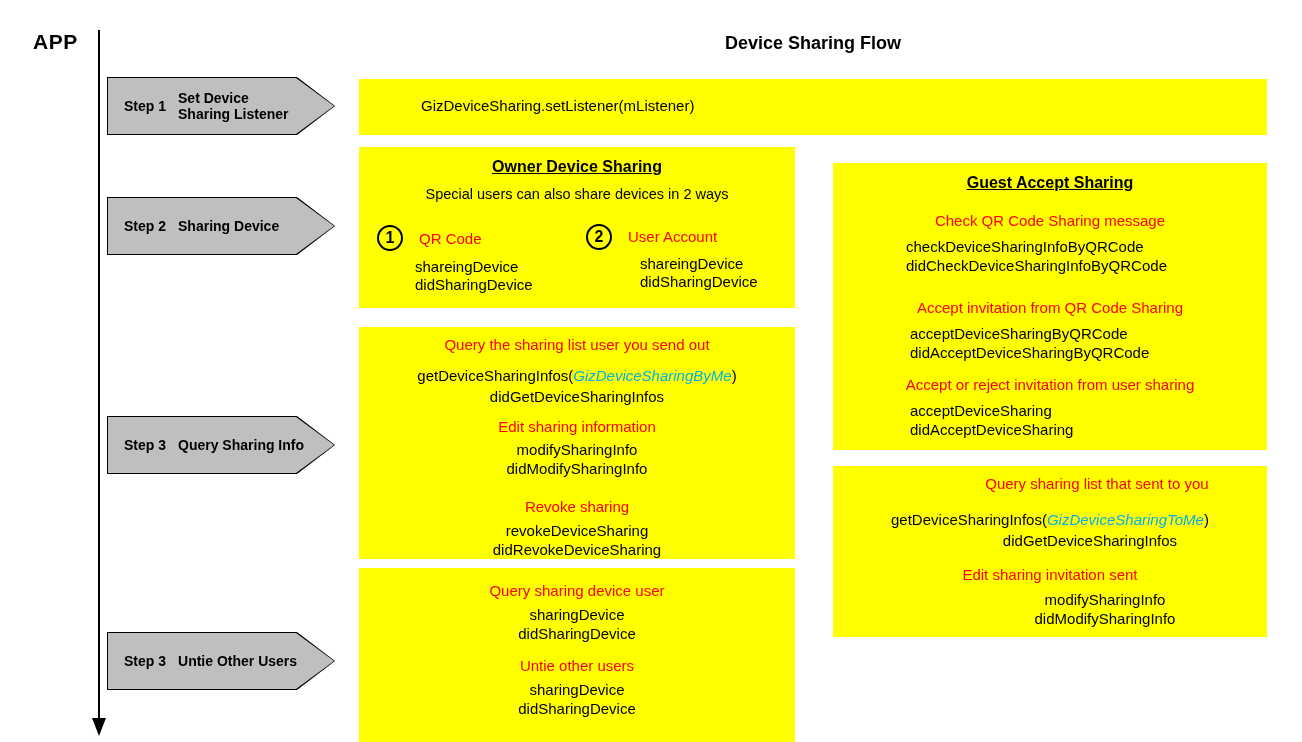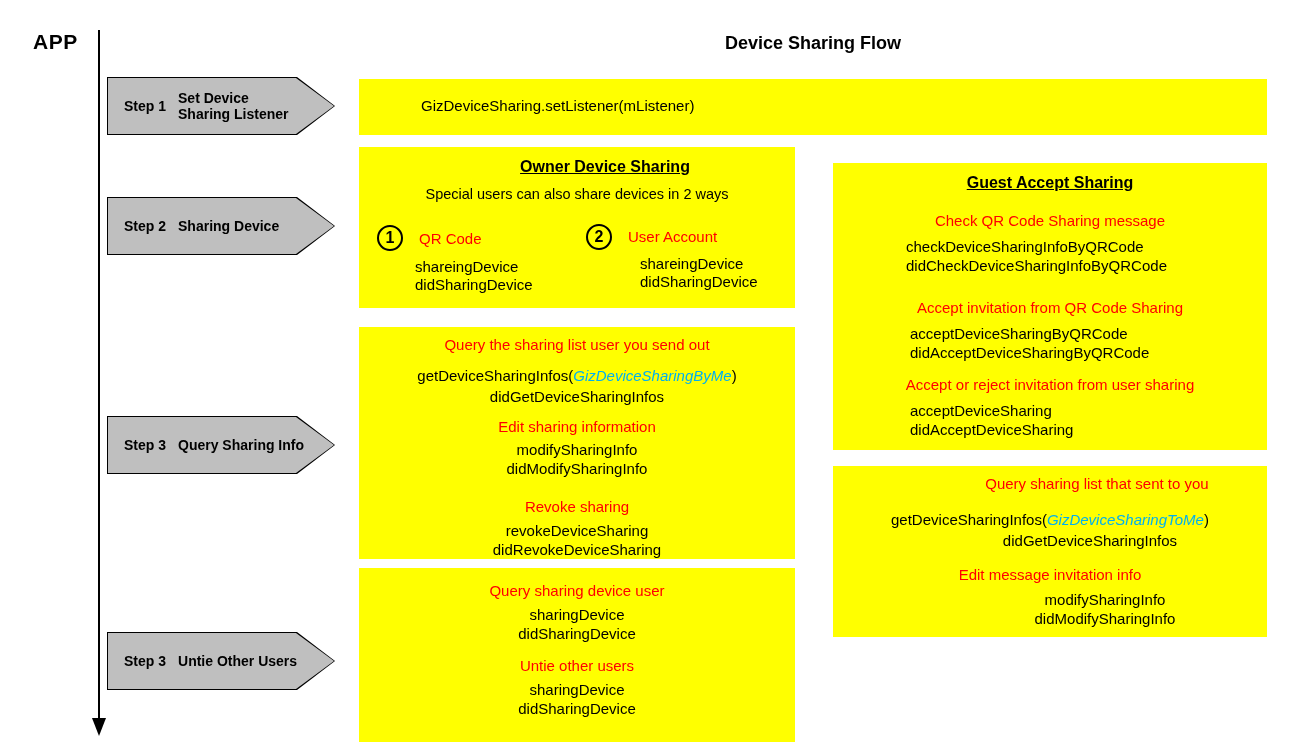--- a/index.html
+++ b/index.html
@@ -213,21 +213,21 @@
         <span class="chev-title">Untie Other Users</span>
       </div>
     </div>
   </div>
 
   <div class="ybox" style="left:359px; top:79px; width:908px; height:56px;">
     <div class="black-left" style="position:absolute; left:62px; top:18px;">GizDeviceSharing.setListener(mListener)</div>
   </div>
 
   <div class="ybox" style="left:359px; top:147px; width:436px; height:161px;">
-    <div class="panel-title" style="position:absolute; left:0; top:11px; width:100%;margin-left:28px;">Owner Device Sharing</div>
+    <div class="panel-title" style="position:absolute; left:0; top:11px; width:100%;">Owner Device Sharing</div>
     <div class="sub-note" style="position:absolute; left:0; top:39px; width:100%;">Special users can also share devices in 2 ways</div>
 
     <div class="num-circle" style="left:18px; top:78px;">1</div>
     <div class="way-label" style="left:60px; top:83px;">QR Code</div>
     <div class="way-methods" style="left:56px; top:111px;">shareingDevice
 didSharingDevice</div>
 
     <div class="num-circle" style="left:227px; top:77px;">2</div>
     <div class="way-label" style="left:269px; top:81px;">User Account</div>
     <div class="way-methods" style="left:281px; top:108px;">shareingDevice
@@ -277,18 +277,18 @@
 didAcceptDeviceSharing</div>
   </div>
 
   <div class="ybox" style="left:833px; top:466px; width:434px; height:171px;">
     <div class="red-head" style="position:absolute; left:0; top:9px; width:100%;padding-left:47px;">Query sharing list that sent to you</div>
     <div class="code-line" style="position:absolute; left:0; top:45px; width:100%;">
       <span>getDeviceSharingInfos(</span><span class="cyan-ital">GizDeviceSharingToMe</span><span>)</span>
     </div>
     <div class="code-line" style="position:absolute; left:40px; top:66px; width:100%;">didGetDeviceSharingInfos</div>
 
-    <div class="red-head" style="position:absolute; left:0; top:100px; width:100%;">Edit message invitation info</div>
+    <div class="red-head" style="position:absolute; left:0; top:100px; width:100%;">Edit sharing invitation sent</div>
     <div class="black-line" style="position:absolute; left:55px; top:124px; width:100%; line-height:1.28; white-space:pre-line;">modifySharingInfo
 didModifySharingInfo</div>
   </div>
 
 </div>
 
 </body></html>

